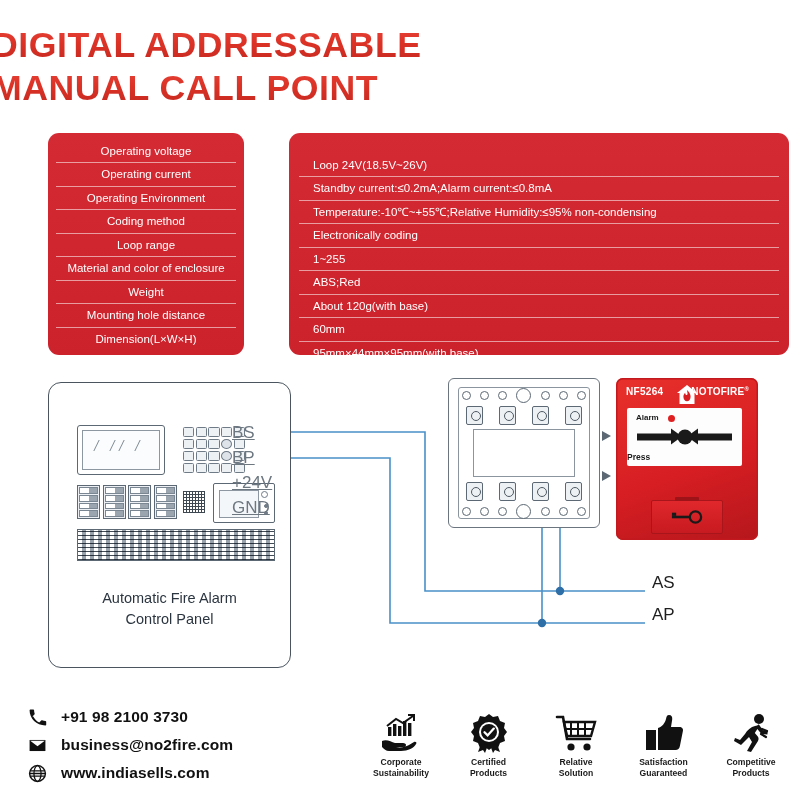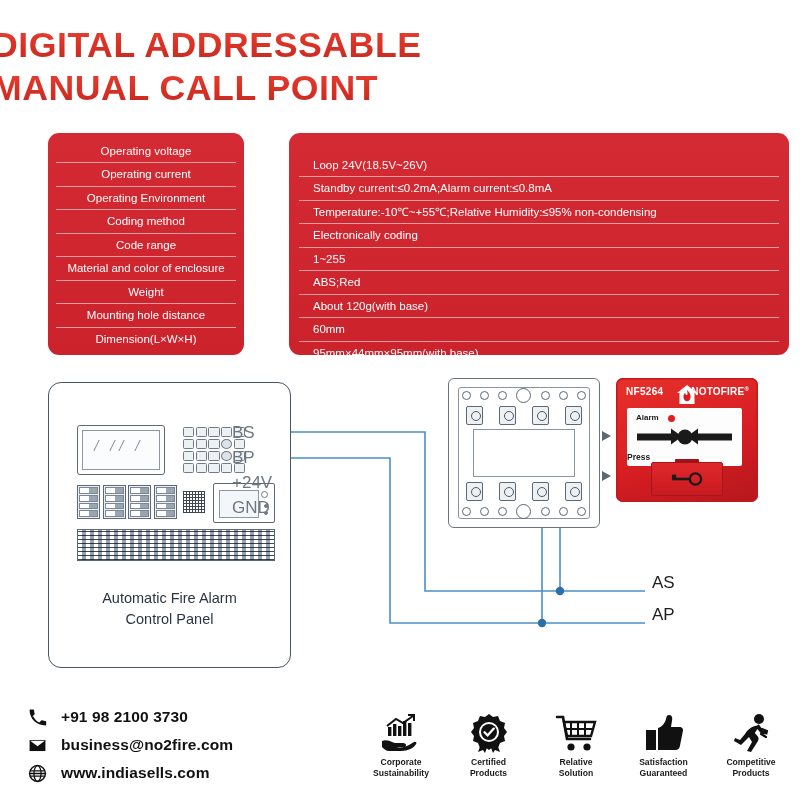--- a/index.html
+++ b/index.html
@@ -155,21 +155,21 @@
       repeating-linear-gradient(0deg, #414c57 0 1px, transparent 1px 4px);
     background-blend-mode: multiply;
   }
 
   
   #terminals {
     position: absolute; left: 232px; top: 50px;
     font-size: 17px; color: #6d7780; line-height: 1.48;
     text-align: left;
   }
-  #terminals div { height: 25px; }
+  #terminals div { height: 25px; text-decoration: underline; }
 
   
   #base {
     position: absolute; left: 448px; top: 8px; width: 152px; height: 150px;
     border: 1.8px solid #6b757f; border-radius: 6px; background: #fff;
   }
   #base .frame {
     position: absolute; left: 9px; top: 8px; right: 9px; bottom: 8px;
     border: 1.4px solid #8b959f; border-radius: 3px;
   }
@@ -206,21 +206,21 @@
   #base .arrow {
     position: absolute; right: -12px; width: 0; height: 0;
     border-top: 5px solid transparent; border-bottom: 5px solid transparent;
     border-left: 9px solid #5c6874;
   }
   #base .arrow.a1 { top: 52px; }
   #base .arrow.a2 { top: 92px; }
 
   
   #callpoint {
-    position: absolute; left: 616px; top: 8px; width: 142px; height: 124px;
+    position: absolute; left: 616px; top: 8px; width: 142px; height: 162px;
     background: linear-gradient(160deg,#E8302B 0%,#D71E23 55%,#B5171C 100%);
     border-radius: 7px;
     box-shadow: inset 0 0 0 1.5px #C2191E;
   }
   #cp-model {
     position: absolute; left: 10px; top: 8px;
     font-size: 10px; font-weight: bold; color: #fff; letter-spacing: 0.3px;
   }
   #cp-brand {
     position: absolute; right: 9px; top: 8px;
@@ -318,21 +318,21 @@
 <div id="title-block">
   <div class="title-line">DIGITAL ADDRESSABLE</div>
   <div class="title-line">MANUAL CALL POINT</div>
 </div>
 
 <div id="spec-labels">
   <div class="spec-row">Operating voltage</div>
   <div class="spec-row">Operating current</div>
   <div class="spec-row">Operating Environment</div>
   <div class="spec-row">Coding method</div>
-  <div class="spec-row">Code range</div>
+  <div class="spec-row">Loop range</div>
   <div class="spec-row">Material and color of enclosure</div>
   <div class="spec-row">Weight</div>
   <div class="spec-row">Mounting hole distance</div>
   <div class="spec-row">Dimension(L×W×H)</div>
 </div>
 
 <div id="spec-values">
   <div class="spec-row">Loop 24V(18.5V~26V)</div>
   <div class="spec-row">Standby current:≤0.2mA;Alarm current:≤0.8mA</div>
   <div class="spec-row">Temperature:-10℃~+55℃;Relative Humidity:≤95% non-condensing</div>

